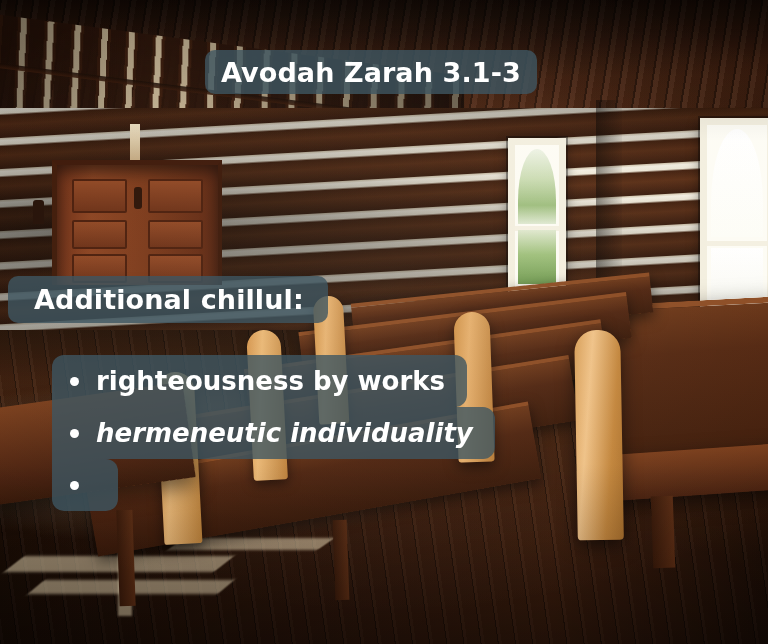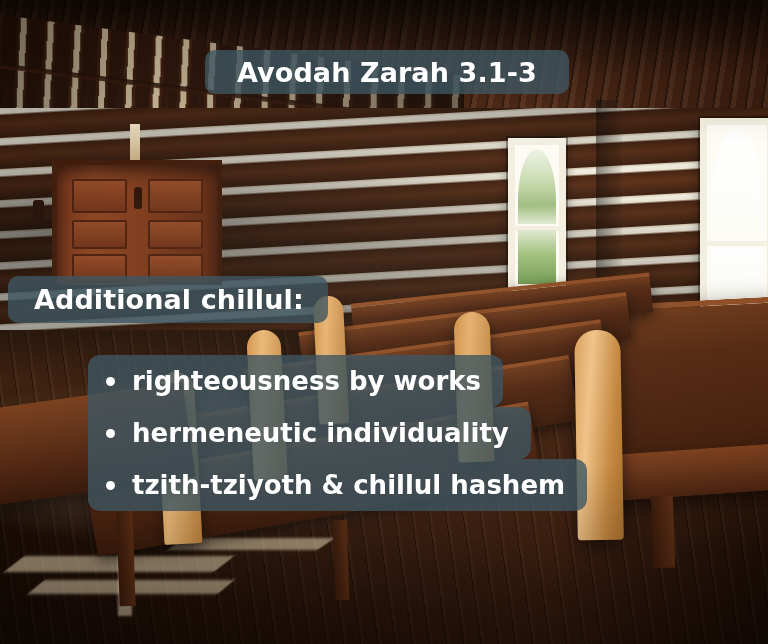--- a/index.html
+++ b/index.html
@@ -254,21 +254,21 @@
     font-weight:700;
     letter-spacing:.1px;
     white-space:nowrap;
     display:flex;
     align-items:center;
   }
 
   .title-pill{
     left:205px; top:50px;
     height:44px;
-    padding:0 32px;
+    padding:0 16px;
     border-radius:10px;
     font-size:27px;
     line-height:1;
   }
 
   .heading-pill{
     left:8px; top:276px;
     height:47px;
     padding:0 24px 0 26px;
     border-radius:10px;
@@ -287,24 +287,23 @@
     color:#fff;
     font-weight:700;
     font-size:26px;
     line-height:1;
     height:52px;
     display:flex;
     align-items:center;
     padding:0 22px 0 18px;
     white-space:nowrap;
     width:max-content;
-    margin-left:36px;
   }
   .bullet-row:nth-child(1){ border-radius:12px 12px 12px 0; }
-  .bullet-row:nth-child(2){ border-radius:0 12px 12px 0; }
+  .bullet-row:nth-child(2){ border-radius:0 12px 12px 0;font-style:italic; }
   .bullet-row:nth-child(3){ border-radius:0 12px 12px 12px; }
 
   .bullet-dot{
     display:inline-block;
     width:9px; height:9px;
     border-radius:50%;
     background:#fff;
     margin-right:17px;
     flex:0 0 auto;
   }
@@ -399,18 +398,17 @@
       <div class="bullet-row">
         <span class="bullet-dot"></span>
         <span>righteousness by works</span>
       </div>
       <div class="bullet-row">
         <span class="bullet-dot"></span>
         <span>hermeneutic individuality</span>
       </div>
       <div class="bullet-row">
         <span class="bullet-dot"></span>
-        <span>tzith-tziyoth &amp; chillul hashem</span>
       </div>
     </div>
 
   </div>
 </div>
 
 </body></html>

